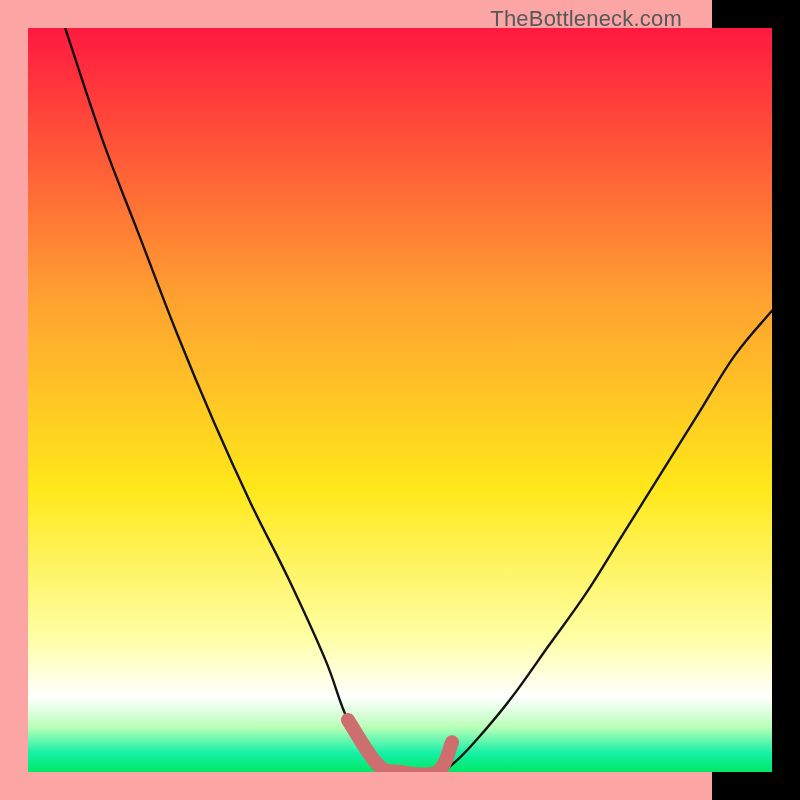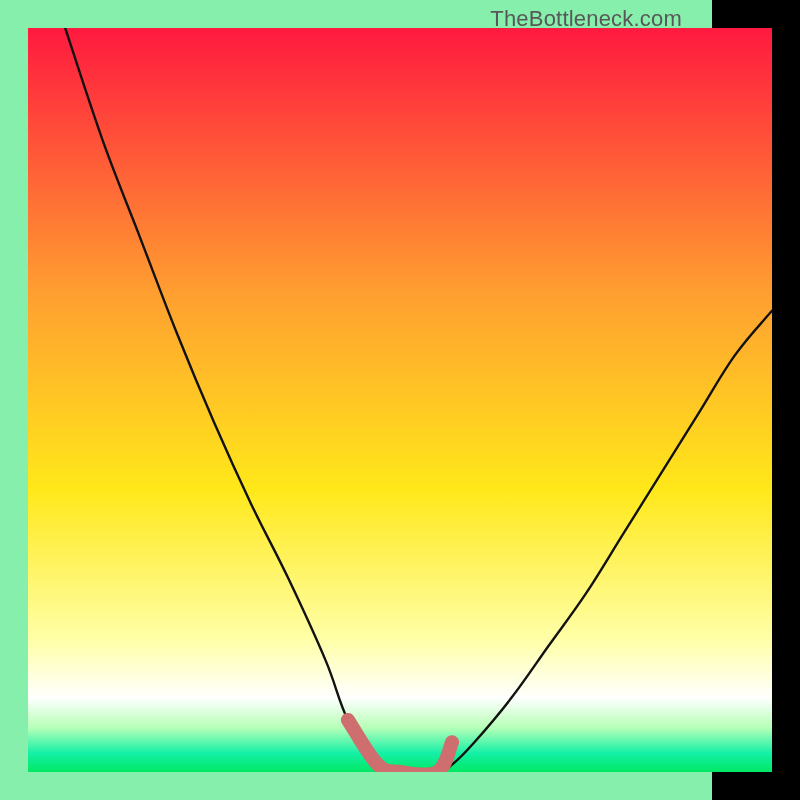--- a/index.html
+++ b/index.html
@@ -8,21 +8,21 @@
     width: 800px;
     height: 800px;
     overflow: hidden;
     background: #000;
     font-family: Arial, Helvetica, sans-serif;
   }
   .frame {
     position: relative;
     width: 712px;
     height: 800px;
-    background: #86efac;
+    background: #fca5a5;
   }
   .plot-area {
     position: absolute;
     left: 28px;
     top: 28px;
     width: 744px;
     height: 744px;
     overflow: hidden;
   }
   .gradient {

